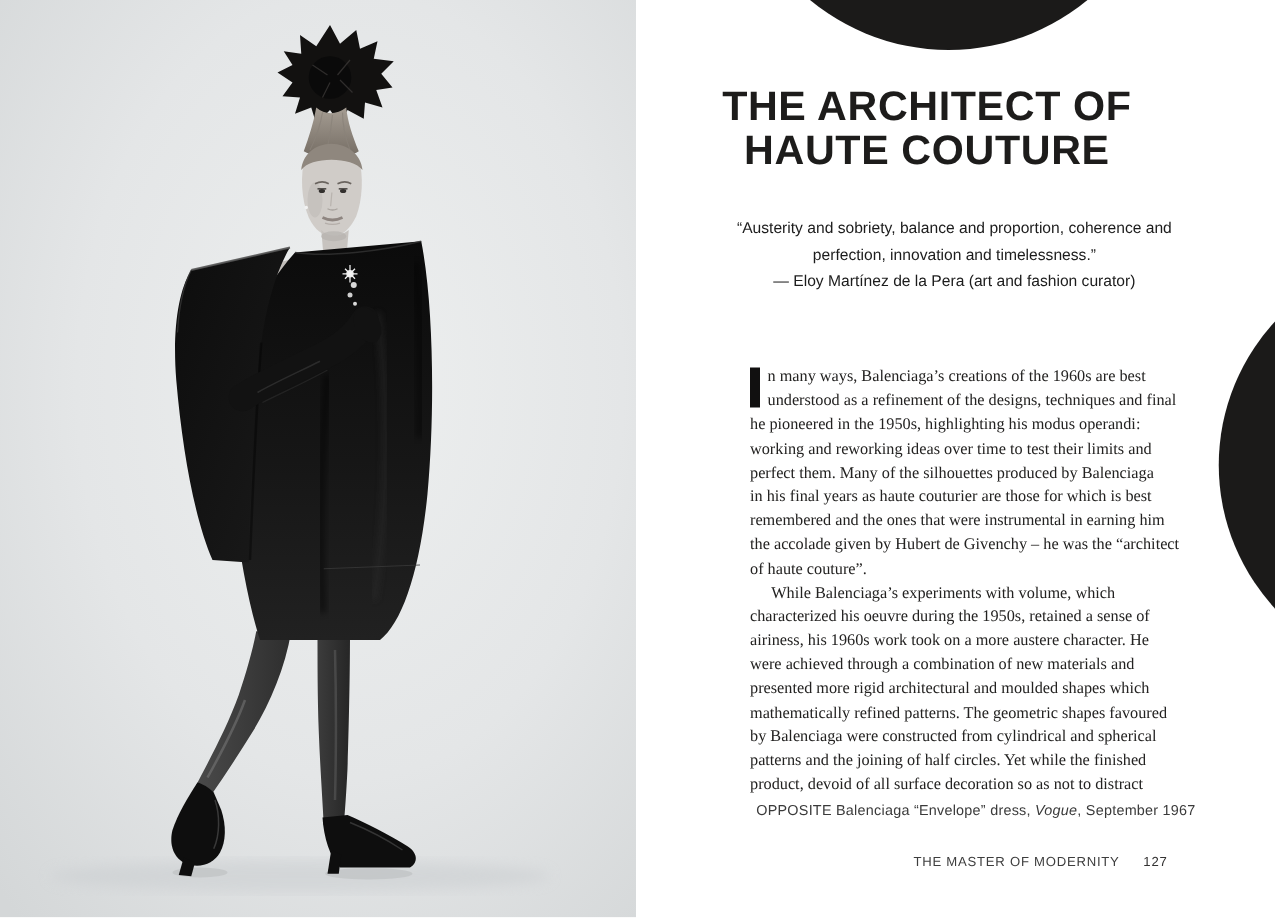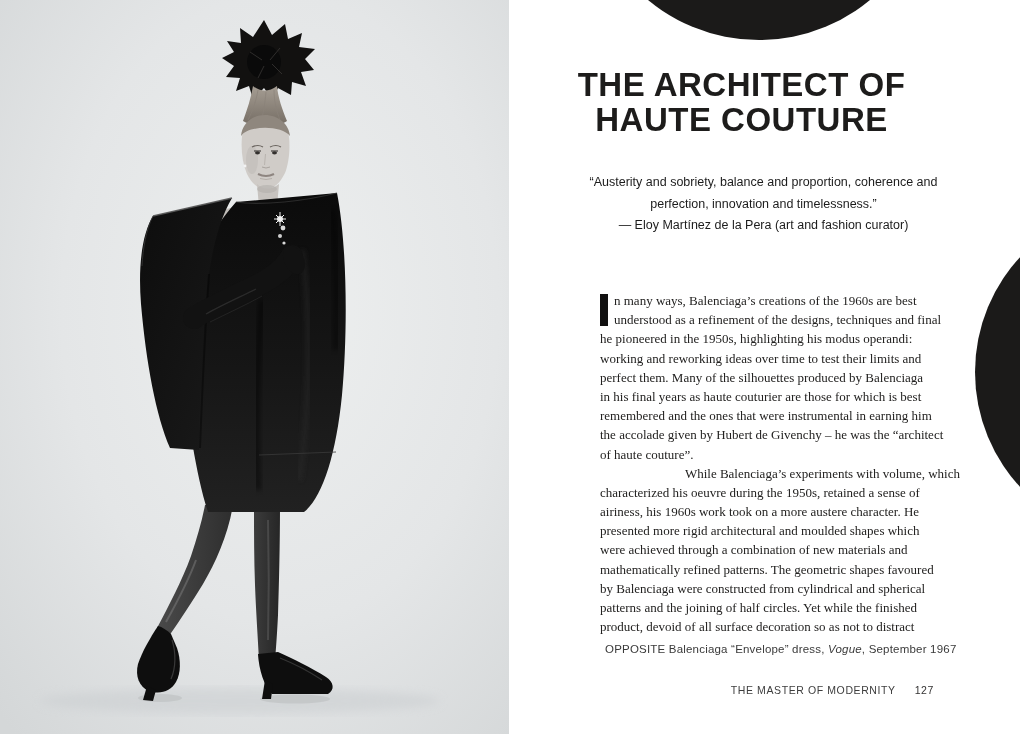--- a/index.html
+++ b/index.html
@@ -75,21 +75,21 @@
   .para-1 .bline:nth-of-type(1),
   .para-1 .bline:nth-of-type(2) { padding-left: 14px; }
   .dropcap-bar {
     position: absolute;
     left: 0; top: 3px;
     width: 7.5px; height: 32px;
     background: #111010;
     color: transparent;
     overflow: hidden;
   }
-  .para-2 .bline:nth-of-type(1) { padding-left: 17px; text-align: right; }
+  .para-2 .bline:nth-of-type(1) { padding-left: 17px; }
 
   .caption {
     position: absolute;
     left: 96px;
     top: 643px;
     font-size: 11.5px;
     letter-spacing: 0.2px;
     color: #3a3a3a;
     white-space: nowrap;
   }
@@ -267,22 +267,22 @@
           <div class="bline">in his final years as haute couturier are those for which is best</div>
           <div class="bline">remembered and the ones that were instrumental in earning him</div>
           <div class="bline">the accolade given by Hubert de Givenchy – he was the “architect</div>
           <div class="bline">of haute couture”.</div>
         </div>
       <div class="para para-2">
 
       <div class="bline">While Balenciaga’s experiments with volume, which</div>
           <div class="bline">characterized his oeuvre during the 1950s, retained a sense of</div>
           <div class="bline">airiness, his 1960s work took on a more austere character. He</div>
+          <div class="bline">were achieved through a combination of new materials and</div>
           <div class="bline">presented more rigid architectural and moulded shapes which</div>
-          <div class="bline">were achieved through a combination of new materials and</div>
           <div class="bline">mathematically refined patterns. The geometric shapes favoured</div>
           <div class="bline">by Balenciaga were constructed from cylindrical and spherical</div>
           <div class="bline">patterns and the joining of half circles. Yet while the finished</div>
           <div class="bline">product, devoid of all surface decoration so as not to distract</div>
         </div>
     </div>
 
     <div class="caption">
       <span>OPPOSITE</span><span> Balenciaga “Envelope” dress, </span><span class="caption-italic">Vogue</span><span>, September 1967</span>
     </div>

